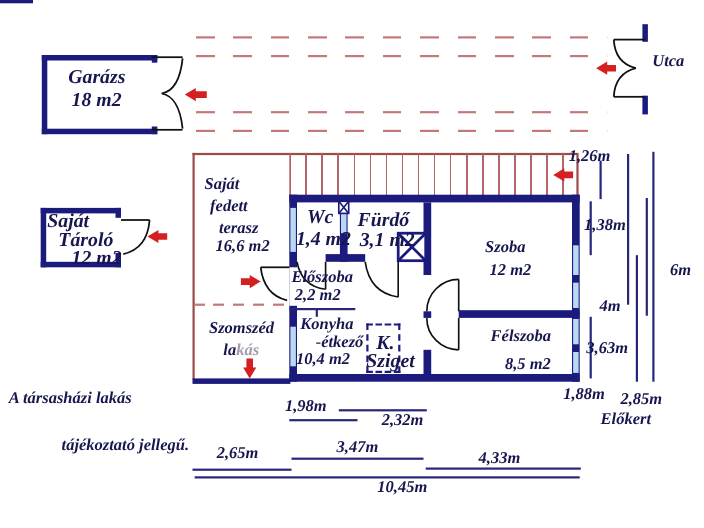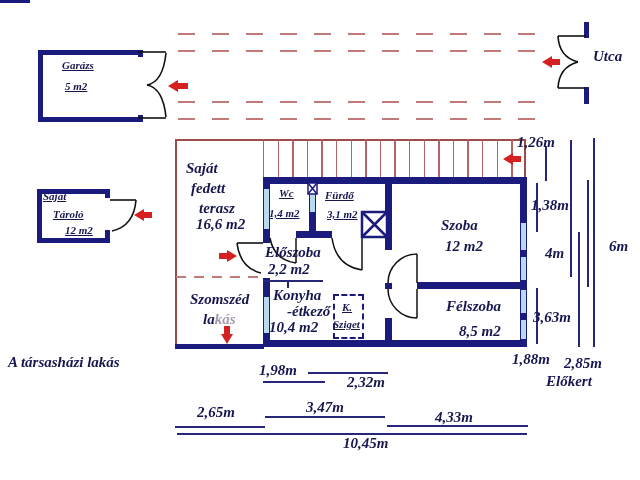--- a/index.html
+++ b/index.html
@@ -1,20 +1,20 @@
 <!DOCTYPE html>
 <html><head>
 <meta charset="utf-8">
 <style>
   html,body{margin:0;padding:0;background:#ffffff;}
   #canvas{position:relative;width:640px;height:480px;background:#ffffff;overflow:hidden;
           font-family:"Liberation Serif","DejaVu Serif",serif;}
   .t{position:absolute;font-style:italic;font-weight:bold;color:#17174f;font-size:15px;
      line-height:1.05;white-space:nowrap;}
-  .t14{font-size:11px;text-decoration:underline;}
+  .t14{font-size:18px;}
   .w{position:absolute;background:#1b1b7e;}          
   .win{position:absolute;background:#b9d9f2;}        
   .m{position:absolute;background:#9c4a4a;}          
   .dl{position:absolute;background:#26267a;}         
   .dash{position:absolute;height:2px;background:repeating-linear-gradient(90deg,#c17a7a 0 17px,transparent 17px 34px);}
   .hatch{position:absolute;background:repeating-linear-gradient(90deg,rgba(176,92,92,.95) 0 1.4px,transparent 1.4px 14.6px);}
   .gap{position:absolute;background:#ffffff;}
   .kisland{position:absolute;border:2px dashed #1b1b7e;background:transparent;}
   svg{position:absolute;left:0;top:0;}
   .grey{color:#a49aa8;}
@@ -154,21 +154,21 @@
 
     <path fill="#d42020" d="M168,86 L178,80 L178,83 L188,83 L188,89 L178,89 L178,92 Z"></path>
     <path fill="#d42020" d="M542,62 L552,56 L552,59 L560,59 L560,65 L552,65 L552,68 Z"></path>
     <path fill="#d42020" d="M134,215 L144,209 L144,212 L152,212 L152,218 L144,218 L144,221 Z"></path>
     <path fill="#d42020" d="M503,159 L513,153 L513,156 L521,156 L521,162 L513,162 L513,165 Z"></path>
     <path fill="#d42020" d="M237,256 L227,250 L227,253 L219,253 L219,259 L227,259 L227,262 Z"></path>
     <path fill="#d42020" d="M227,344 L221,334 L224,334 L224,326 L230,326 L230,334 L233,334 Z"></path>
   </svg>
 
   <div class="t t14" style="left:62px;top:60px">Garázs</div>
-  <div class="t t14" style="left:65px;top:81px">5 m2</div>
+  <div class="t t14" style="left:65px;top:81px">18 m2</div>
   <div class="t" style="left:593px;top:49px">Utca</div>
 
   <div class="t t14" style="left:43px;top:191px">Saját</div>
   <div class="t t14" style="left:53px;top:209px">Tároló</div>
   <div class="t t14" style="left:65px;top:225px">12 m2</div>
 
 
   <div class="t" style="left:186px;top:161px">Saját</div>
   <div class="t" style="left:191px;top:181px">fedett</div>
   <div class="t" style="left:199px;top:201px">terasz</div>
@@ -192,25 +192,26 @@
   <div class="t t14" style="left:342px;top:302px">K.</div>
   <div class="t t14" style="left:333px;top:319px">Sziget</div>
 
   <div class="t" style="left:446px;top:299px">Félszoba</div>
   <div class="t" style="left:459px;top:324px">8,5 m2</div>
 
   <div class="t" style="left:190px;top:292px">Szomszéd</div>
   <div class="t" style="left:203px;top:312px"><span>la</span><span class="grey">kás</span></div>
 
   <div class="t" style="left:8px;top:355px">A társasházi lakás</div>
+  <div class="t" style="left:56px;top:398px">tájékoztató jellegű.</div>
 
   <div class="t" style="left:517px;top:135px">1,26m</div>
   <div class="t" style="left:531px;top:198px">1,38m</div>
   <div class="t" style="left:609px;top:239px">6m</div>
-  <div class="t" style="left:545px;top:246px">4m</div>
+  <div class="t" style="left:545px;top:272px">4m</div>
   <div class="t" style="left:533px;top:310px">3,63m</div>
   <div class="t" style="left:512px;top:352px">1,88m</div>
   <div class="t" style="left:564px;top:356px">2,85m</div>
   <div class="t" style="left:546px;top:374px">Előkert</div>
   <div class="t" style="left:259px;top:363px">1,98m</div>
   <div class="t" style="left:347px;top:375px">2,32m</div>
   <div class="t" style="left:197px;top:405px">2,65m</div>
   <div class="t" style="left:306px;top:400px">3,47m</div>
   <div class="t" style="left:435px;top:410px">4,33m</div>
   <div class="t" style="left:343px;top:436px">10,45m</div>

